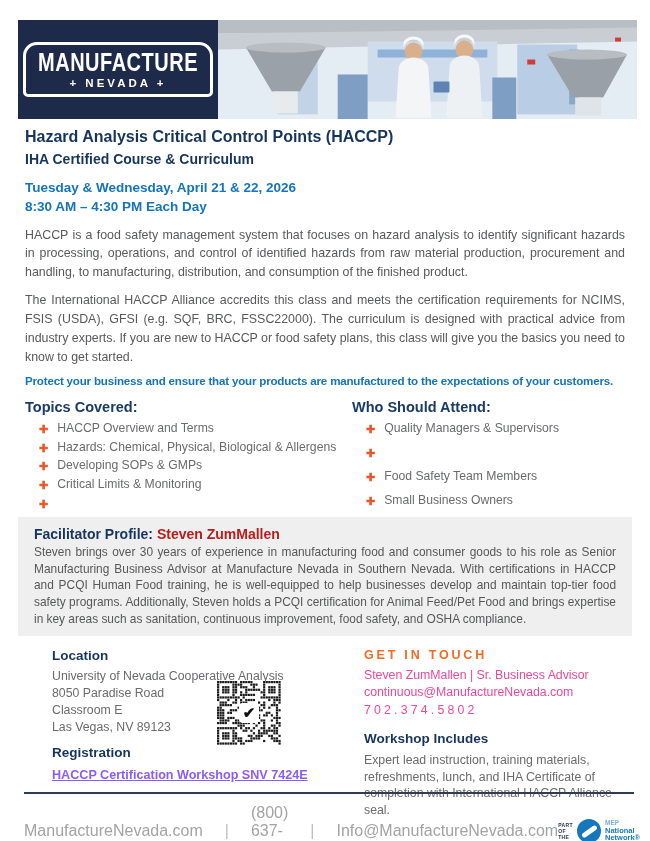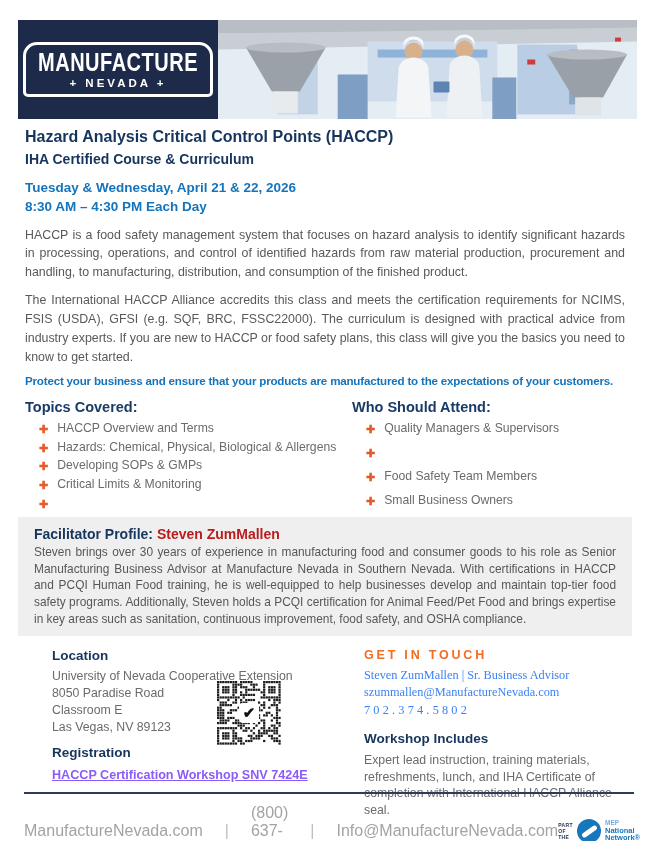--- a/index.html
+++ b/index.html
@@ -46,21 +46,21 @@
   .reg-link{display:inline-block;color:#8b5cf6;font-size:12.6px;font-weight:bold;text-decoration:underline;margin-top:1px;}
   .fee-line{margin-top:8px;font-size:12.6px;}
   .fee-label{color:#1d2e4e;font-weight:bold;}
   .fee-value{color:#6a6b6d;}
   .qr-wrap{position:absolute;left:165px;top:33px;width:64px;height:64px;}
   .qr-wrap svg{display:block;}
   .qr-check{position:absolute;left:50%;top:50%;transform:translate(-50%,-50%);background:#ffffff;color:#111;
     width:20px;height:20px;border-radius:4px;display:flex;align-items:center;justify-content:center;
     font-size:15px;font-weight:bold;}
   .git-head{color:#f26c21;font-size:12.5px;font-weight:bold;letter-spacing:2.8px;margin:0 0 5px;}
-  .contact-line{font-size:12.3px;line-height:1.42;color:#3b82f6;margin:0;font-family:Liberation Serif, serif;}
+  .contact-line{font-size:12.3px;line-height:1.42;color:#ec4899;margin:0;}
   .phone{letter-spacing:3.2px;}
   .wi-head{margin-top:12px;}
   .wi-text{font-size:12.3px;line-height:1.38;color:#6a6b6d;margin:0;}
   
   .footer{position:absolute;top:792px;left:24px;right:16px;border-top:2px solid #2e3d55;
     padding-top:10px;display:flex;align-items:center;justify-content:space-between;}
   .foot-links{display:flex;align-items:center;font-size:16px;color:#a3a3a3;}
   .foot-links .sep{margin:0 22px;color:#bdbdbd;}
   .foot-link{color:#a3a3a3;text-decoration:none;}
   .mep{display:flex;align-items:center;gap:4px;}
@@ -191,21 +191,21 @@
   </div>
 
   <div class="facilitator">
     <p class="fac-title"><span>Facilitator Profile:</span><span class="fac-name"> Steven ZumMallen</span></p>
     <p class="fac-bio">Steven brings over 30 years of experience in manufacturing food and consumer goods to his role as Senior Manufacturing Business Advisor at Manufacture Nevada in Southern Nevada. With certifications in HACCP and PCQI Human Food training, he is well-equipped to help businesses develop and maintain top-tier food safety programs. Additionally, Steven holds a PCQI certification for Animal Feed/Pet Food and brings expertise in key areas such as sanitation, continuous improvement, food safety, and OSHA compliance.</p>
   </div>
 
   <div class="bottom">
     <div class="b-left">
       <h3 class="b-head">Location</h3>
-      <p class="addr">University of Nevada Cooperative Extension</p>
+      <p class="addr">University of Nevada Cooperative Analysis</p>
       <p class="addr">8050 Paradise Road</p>
       <p class="addr">Classroom E</p>
       <p class="addr">Las Vegas, NV 89123</p>
       <div class="qr-wrap">
         <div id="qr">
             <svg width="64" height="64" viewBox="0 0 64 64">
               <rect width="64" height="64" fill="#fff"></rect>
               <rect x="0.00" y="0.00" width="2.21" height="2.21" fill="#1b1b1b"></rect>
               <rect x="2.56" y="0.00" width="2.21" height="2.21" fill="#1b1b1b"></rect>
               <rect x="5.12" y="0.00" width="2.21" height="2.21" fill="#1b1b1b"></rect>
@@ -537,21 +537,21 @@
             </svg>
           </div>
         <span class="qr-check">✔</span>
       </div>
       <h3 class="b-head reg-head">Registration</h3>
       <a href="#" class="reg-link">HACCP Certification Workshop SNV 7424E</a>
     </div>
     <div class="b-right">
       <h3 class="git-head">GET IN TOUCH</h3>
       <p class="contact-line">Steven ZumMallen | Sr. Business Advisor</p>
-      <p class="contact-line">szummallen@ManufactureNevada.com</p>
+      <p class="contact-line">continuous@ManufactureNevada.com</p>
       <p class="contact-line phone">702.374.5802</p>
       <h3 class="b-head wi-head">Workshop Includes</h3>
       <p class="wi-text">Expert lead instruction, training materials, refreshments, lunch, and IHA Certificate of completion with International HACCP Alliance seal.</p>
     </div>
   </div>
 
   <div class="footer">
     <div class="foot-links">
       <a href="#" class="foot-link">ManufactureNevada.com</a>
       <span class="sep">|</span>

